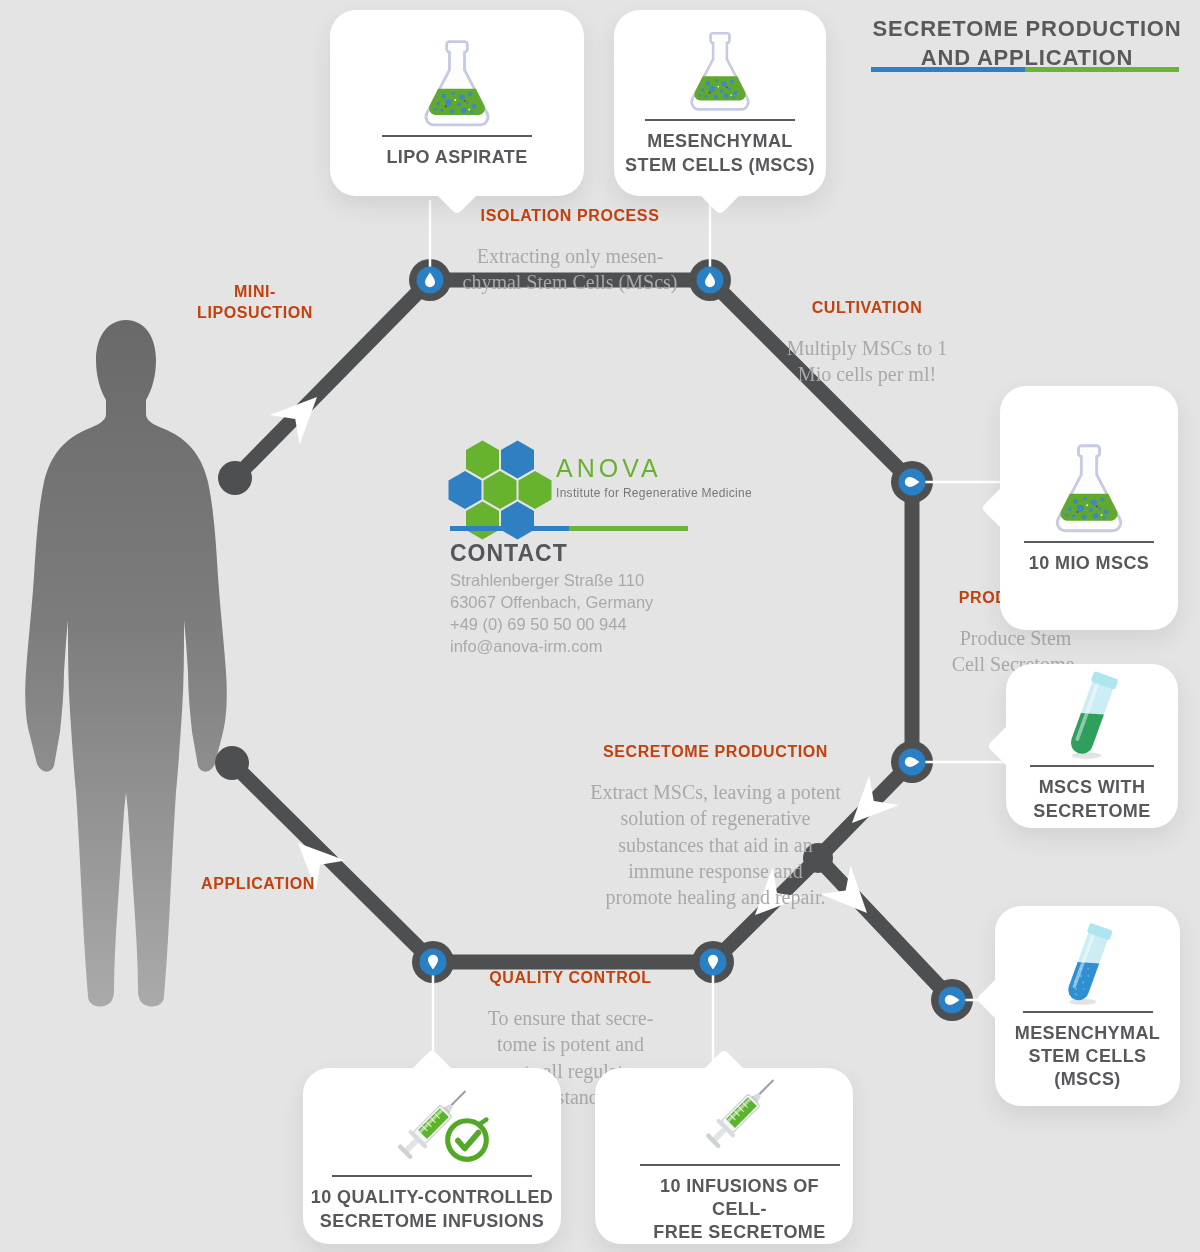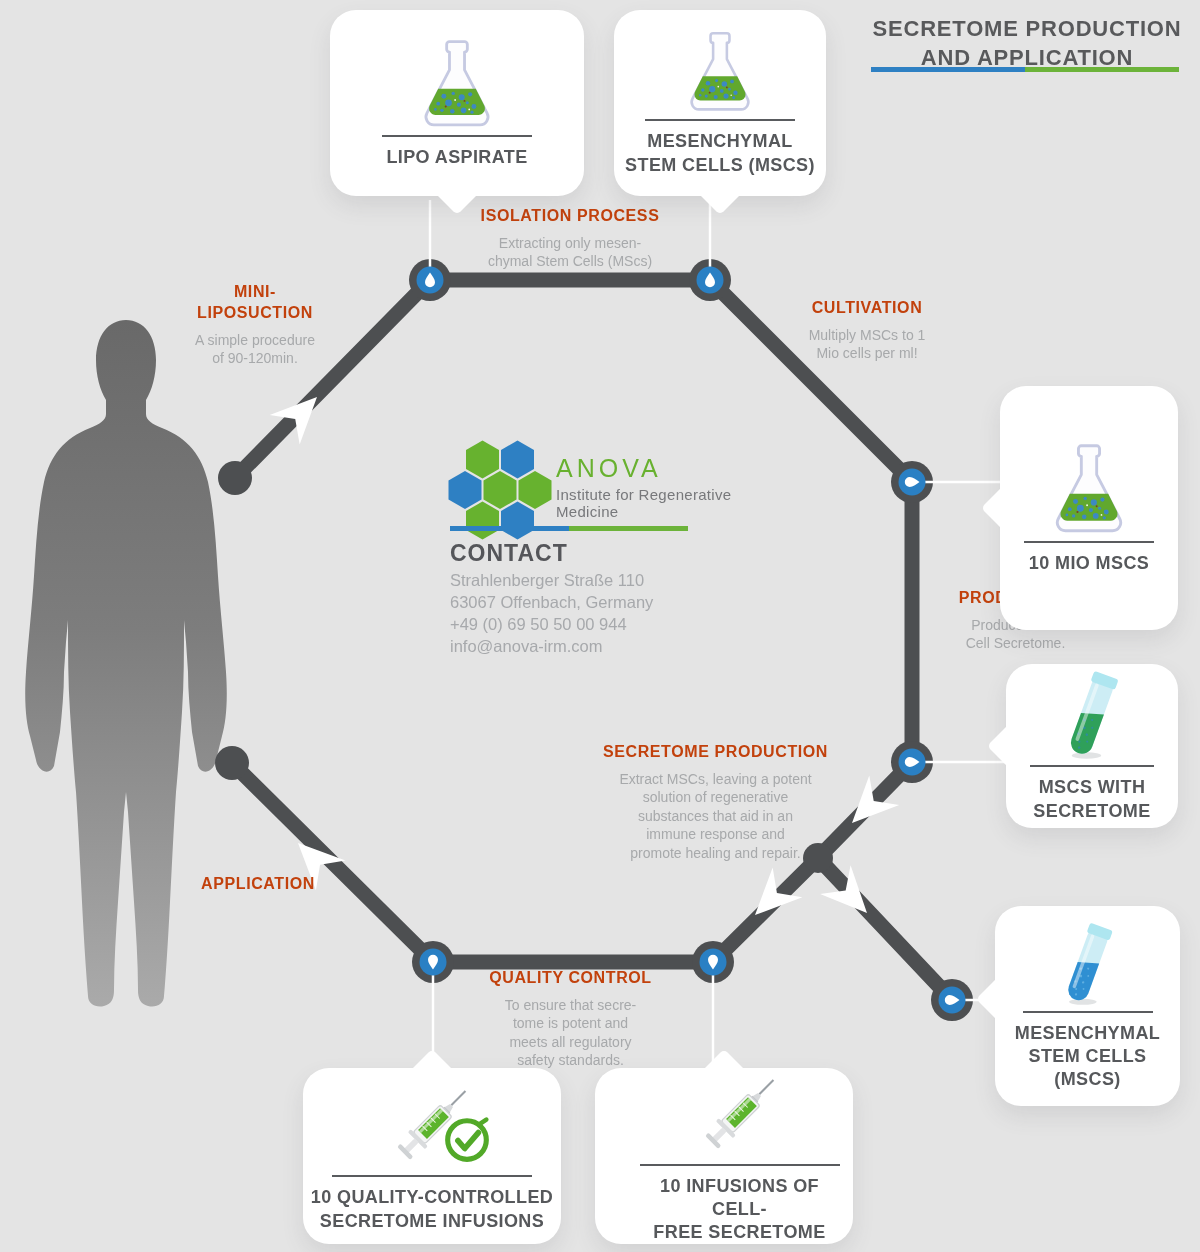--- a/index.html
+++ b/index.html
@@ -12,40 +12,40 @@
   .main-title{position:absolute;left:862px;top:14px;width:330px;text-align:center;z-index:2;}
   .main-title .t{font-size:22px;font-weight:bold;color:#58595b;letter-spacing:.8px;line-height:1.32;}
   .title-bar{position:absolute;left:871px;top:67px;width:308px;height:5px;z-index:2;display:flex;}
   .title-bar .b{flex:1;}
   .bar-blue{background:#2e80c3;}
   .bar-green{background:#6cb33a;}
 
   
   .stage{position:absolute;text-align:center;z-index:2;}
   .stage h3{margin:0 0 7px;font-size:16px;font-weight:bold;color:#c2410c;letter-spacing:.6px;line-height:1.3;}
-  .stage p{margin:7px;font-size:14px;color:#a7a9ab;line-height:1.32;}
+  .stage p{margin:16px;font-size:20px;color:#a7a9ab;line-height:1.32;font-family:Liberation Serif, serif;}
 
   
   .bubble{position:absolute;background:#fff;border-radius:26px;box-shadow:0 10px 22px rgba(80,85,90,.12);
           display:flex;flex-direction:column;align-items:center;justify-content:center;z-index:3;padding:8px 6px;box-sizing:border-box;}
   .bubble .tail{position:absolute;width:34px;height:34px;background:#fff;transform:rotate(45deg);border-radius:5px;}
   .tail-bottom{bottom:-12px;left:calc(50% - 17px);}
   .tail-left{left:-12px;top:calc(50% - 17px);}
   .tail-top{top:-12px;left:calc(50% - 17px);}
   .bubble .inner{position:relative;z-index:1;display:flex;flex-direction:column;align-items:center;}
   .bubble .divider{border-top:2px solid #595b5e;margin:4px 0 9px;}
   .bubble .label{font-weight:bold;color:#56585b;font-size:18px;letter-spacing:.4px;text-align:center;line-height:1.28;}
   .icon-wrap{position:relative;line-height:0;}
   .check-badge{position:absolute;right:-12px;bottom:6px;}
 
   
   .logo-block{position:absolute;left:448px;top:436px;z-index:2;}
   .logo-hex{position:absolute;left:0;top:0;}
   .logo-name{position:absolute;left:108px;top:18px;font-size:25px;color:#68b12f;letter-spacing:4px;font-weight:500;}
-  .logo-tagline{position:absolute;left:108px;top:50px;font-size:15px;color:#77787b;letter-spacing:.3px;}
+  .logo-tagline{position:absolute;left:108px;top:50px;font-size:12px;color:#77787b;letter-spacing:.3px;}
   .logo-bar{position:absolute;left:2px;top:90px;width:238px;height:5px;display:flex;}
   .contact-heading{position:absolute;left:2px;top:104px;font-size:23px;font-weight:bold;color:#55565a;letter-spacing:1px;}
   .contact-lines{position:absolute;left:2px;top:134px;font-size:16.5px;color:#a7a9ac;line-height:1.33;}
 
   .silhouette{position:absolute;left:15px;top:312px;z-index:1;}
 </style>
 </head>
 <body>
 
 <div class="canvas">
@@ -238,22 +238,20 @@
   </div>
 
   <div class="stage" style="left:395px;top:206px;width:350px;">
     <h3 class="pre">ISOLATION PROCESS</h3>
     <p class="pre">Extracting only mesen-
 chymal Stem Cells (MScs)</p>
   </div>
   <div class="stage" style="left:100px;top:282px;width:310px;">
     <h3 class="pre">MINI-
 LIPOSUCTION</h3>
-    <p class="pre">A simple procedure
-of 90-120min.</p>
   </div>
   <div class="stage" style="left:743px;top:298px;width:248px;">
     <h3 class="pre">CULTIVATION</h3>
     <p class="pre">Multiply MSCs to 1
 Mio cells per ml!</p>
   </div>
   <div class="stage" style="left:898px;top:588px;width:235px;">
     <h3 class="pre">PRODUCTION</h3>
     <p class="pre">Produce Stem
 Cell Secretome.</p>

